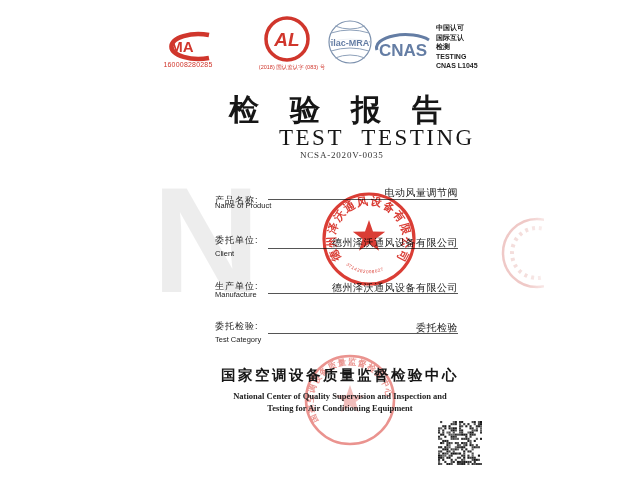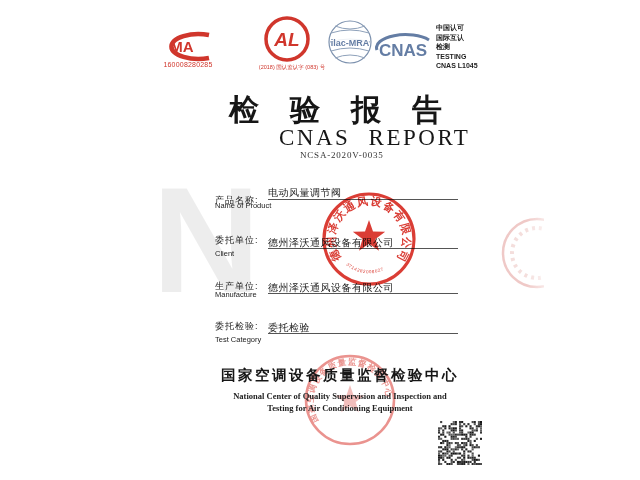--- a/index.html
+++ b/index.html
@@ -21,21 +21,21 @@
              letter-spacing:.8px;color:#333;}
   
   .watermark{left:152px;top:160px;display:flex;align-items:center;color:rgba(0,0,0,0.07);
              font-weight:bold;pointer-events:none;z-index:0;}
   .wm-n{font-size:150px;line-height:160px;}
   .wm-csa{font-size:100px;line-height:160px;letter-spacing:12px;margin-left:2px;}
   
   .flabel-cn{left:215px;font-size:9px;letter-spacing:1px;color:#222;white-space:nowrap;z-index:2;}
   .flabel-en{left:215px;font-size:7.5px;font-family:Liberation Sans, sans-serif;color:#222;z-index:2;}
   .fline{left:268px;width:190px;height:0;border-bottom:1px solid #555;z-index:2;}
-  .fvalue{left:268px;width:190px;text-align:left;font-size:10px;letter-spacing:.5px;
+  .fvalue{left:268px;width:190px;text-align:right;font-size:10px;letter-spacing:.5px;
           color:#222;z-index:2;white-space:nowrap;}
   
   .footer-wrap{left:160px;top:366px;width:360px;text-align:center;z-index:2;}
   .footer-cn{font-size:14.5px;font-weight:bold;letter-spacing:2.5px;color:#161616;}
   .footer-en{font-size:8.5px;font-weight:bold;font-family:"Liberation Serif",serif;
              margin-top:6px;color:#222;}
   
   .company-seal{left:318px;top:188px;width:102px;height:102px;z-index:4;opacity:.9;
                 mix-blend-mode:multiply;}
   .center-seal{left:302px;top:352px;width:96px;height:96px;z-index:1;opacity:.5;
@@ -76,21 +76,21 @@
 
   <div class="abs accred">
     <div>中国认可</div>
     <div>国际互认</div>
     <div>检测</div>
     <div>TESTING</div>
     <div>CNAS L1045</div>
   </div>
 
   <div class="abs title-cn">检验报告</div>
-  <div class="abs title-en">CNAS REPORT</div>
+  <div class="abs title-en">TEST TESTING</div>
   <div class="abs report-no">NCSA-2020V-0035</div>
 
   <div class="abs watermark">
     <span class="wm-n">N</span>
   </div>
 
   <div class="abs flabel-cn" style="top:194px">产品名称:</div>
   <div class="abs flabel-en" style="top:201px">Name of Product</div>
   <div class="abs fvalue" style="top:186px">电动风量调节阀</div>
   <div class="abs fline" style="top:199px"></div>

